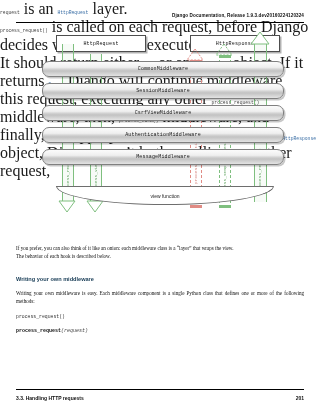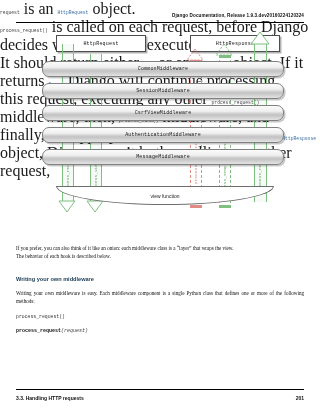--- a/index.html
+++ b/index.html
@@ -215,29 +215,29 @@
 
 <p class="t" style="top:290px;">Writing your own middleware is easy. Each middleware component is a single Python class that defines one or more of the following methods:</p>
 
 <div class="codeline" style="top:314px;">process_request()</div>
 
 <div class="sig" style="top:328px;">
   <span>process_request</span><span class="arg">(request)</span>
 </div>
 
 <div class="t" style="top:337px;">
-  <span class="codeinline">request</span><span> is an </span><span class="lit">HttpRequest</span><span> object.</span>
+  <span class="codeinline">request</span><span> is an </span><span class="lit">HttpRequest</span><span> layer.</span>
 </div>
 
 <div class="t" style="top:346px;">
   <span class="codeinline">process_request()</span><span> is called on each request, before Django decides which view to execute.</span>
 </div>
 
 <div class="t" style="top:359px;">
-  <span>It should return either </span><span class="kw">None</span><span> or an </span><span class="lit">HttpResponse</span><span> object. If it returns </span><span class="kw">None</span><span>, Django will continue processing</span>
+  <span>It should return either </span><span class="kw">None</span><span> or an </span><span class="lit">HttpResponse</span><span> object. If it returns </span><span class="kw">None</span><span>, Django will continue middleware</span>
 </div>
 
 <div class="t" style="top:367px;">
   <span>this request, executing any other </span><span class="codeinline">process_request()</span><span> middleware, then, </span><span class="codeinline">process_view()</span><span> middleware, and</span>
 </div>
 
 <div class="t" style="top:375px;">
   <span>finally, the appropriate view. If it returns an </span><span class="lit">HttpResponse</span><span> object, Django won’t bother calling any other request,</span>
 </div>
 

